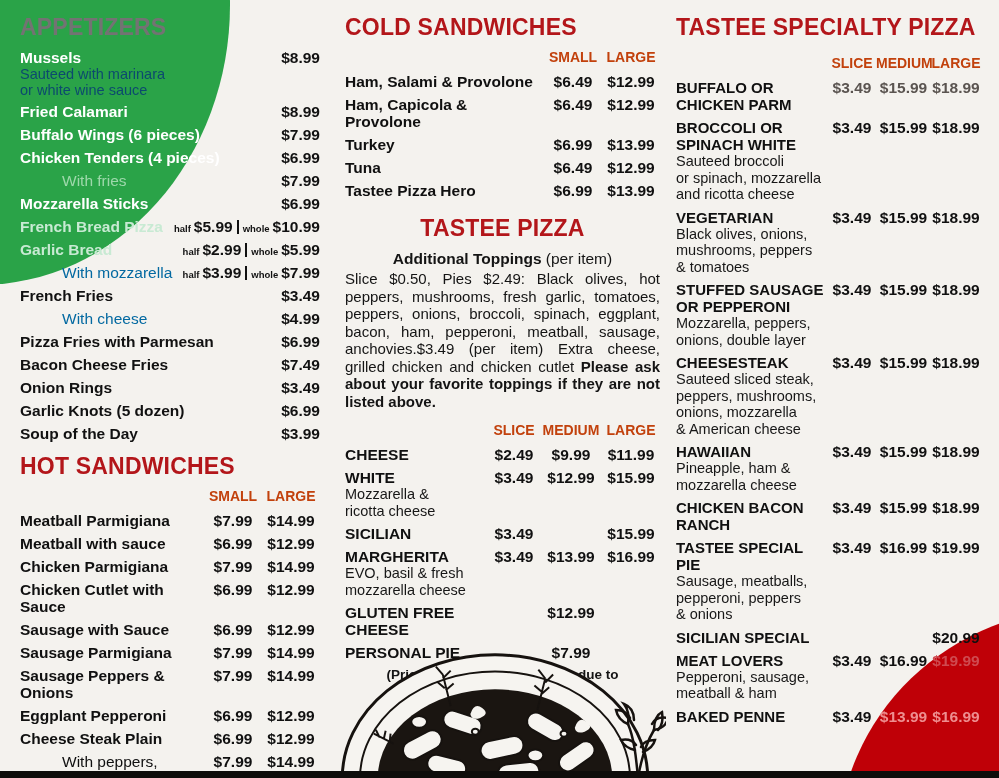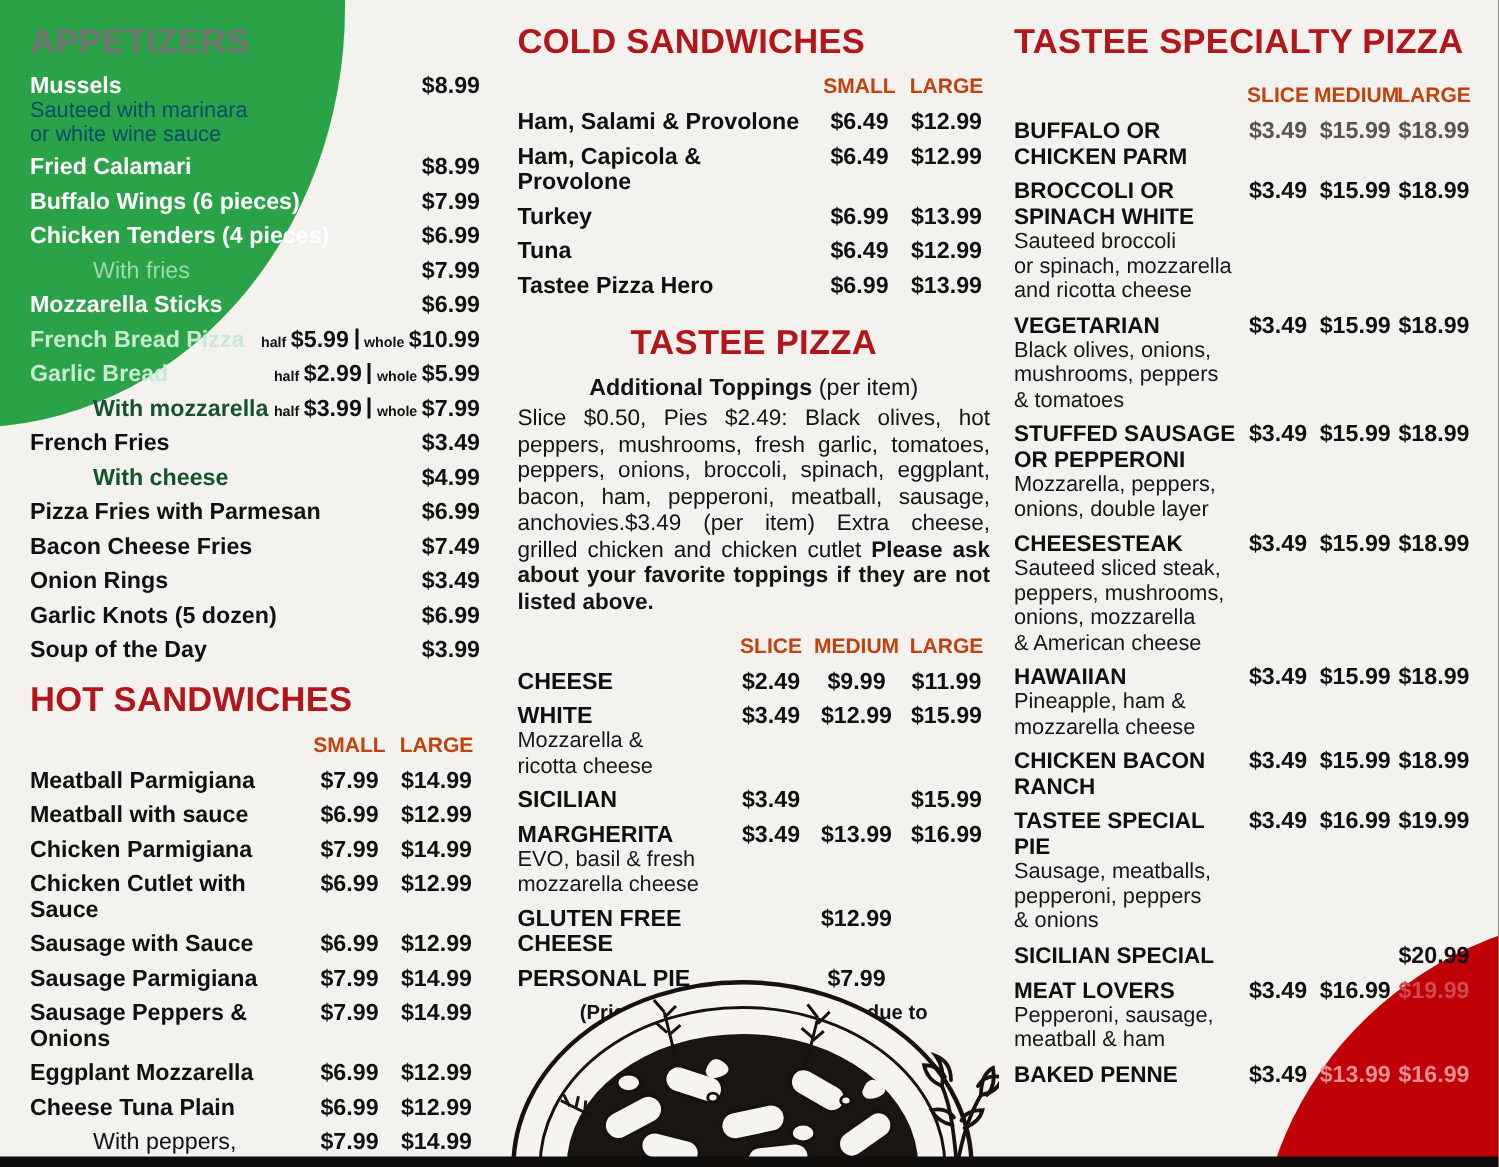--- a/index.html
+++ b/index.html
@@ -17,21 +17,21 @@
   #col3{left:676px;width:305px;}
   .h-sec{margin:0 0 8px;font-size:23px;font-weight:bold;color:#b3161a;letter-spacing:.2px;}
   .h-white{color:#737373;}
   .ml{white-space:pre-line;}
   
   .arow{display:flex;flex-wrap:wrap;justify-content:space-between;align-items:baseline;margin-bottom:5px;}
   .aname{font-size:15.5px;font-weight:bold;color:#111;line-height:17px;}
   .on-green{color:#ffffff;}
   .on-green-light{color:#c8ead3;}
   .sub-green{color:#9ed8ab;font-weight:normal;}
-  .sub-gray{color:#14532d;font-weight:bold;}
+  .sub-gray{color:#0369a1;font-weight:normal;}
   .adesc{width:100%;font-size:14.5px;line-height:15.5px;color:#0c4a6e;font-weight:normal;}
   .aprice{font-size:15.5px;font-weight:bold;color:#111;white-space:nowrap;}
   .indent{margin-left:42px;}
   .hw{white-space:nowrap;color:#111;}
   .hw b{font-size:15.5px;}
   .hw-label{font-size:9.5px;font-weight:bold;margin-right:3px;}
   .bar{display:inline-block;width:2px;height:14px;background:#111;margin:0 4px;vertical-align:-2px;}
   
   .prow{display:grid;align-items:start;margin-bottom:6px;}
   .grid2{grid-template-columns:1fr 58px 58px;}
@@ -188,28 +188,28 @@
         </div>
         <div class="prow grid2">
           <div class="pnamecell">
             <span class="iname ml">Sausage Peppers &amp; Onions</span>
           </div>
           <span class="pcell">$7.99</span>
           <span class="pcell">$14.99</span>
         </div>
         <div class="prow grid2">
           <div class="pnamecell">
-            <span class="iname ml">Eggplant Mozzarella</span>
-          </div>
-          <span class="pcell">$6.99</span>
-          <span class="pcell">$12.99</span>
-        </div>
-        <div class="prow grid2">
-          <div class="pnamecell">
-            <span class="iname ml">Cheese Tuna Plain</span>
+            <span class="iname ml">Eggplant Pepperoni</span>
+          </div>
+          <span class="pcell">$6.99</span>
+          <span class="pcell">$12.99</span>
+        </div>
+        <div class="prow grid2">
+          <div class="pnamecell">
+            <span class="iname ml">Cheese Steak Plain</span>
           </div>
           <span class="pcell">$6.99</span>
           <span class="pcell">$12.99</span>
         </div>
         <div class="prow grid2">
           <div class="pnamecell indent">
             <span class="iname ml plain">With peppers,
 onions &amp; mushroom</span>
           </div>
           <span class="pcell">$7.99</span>

